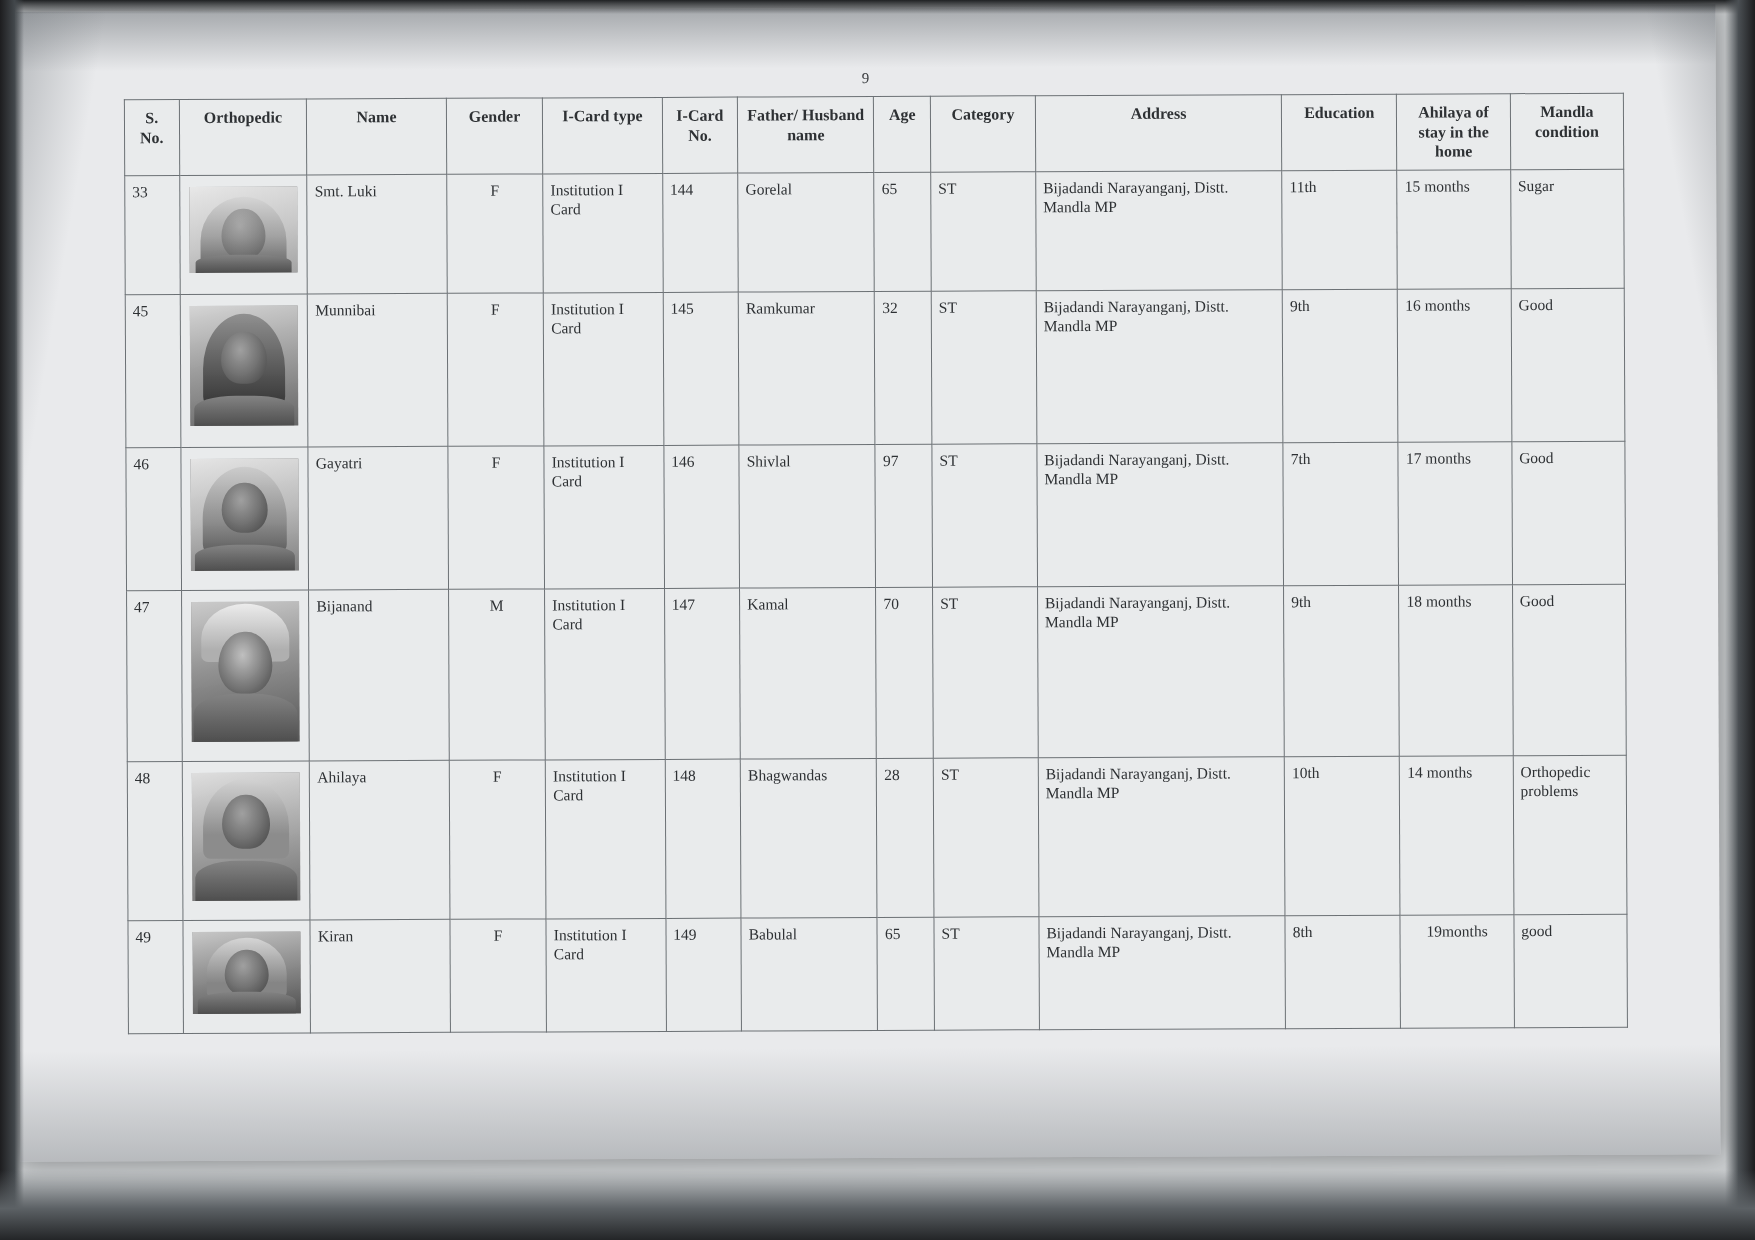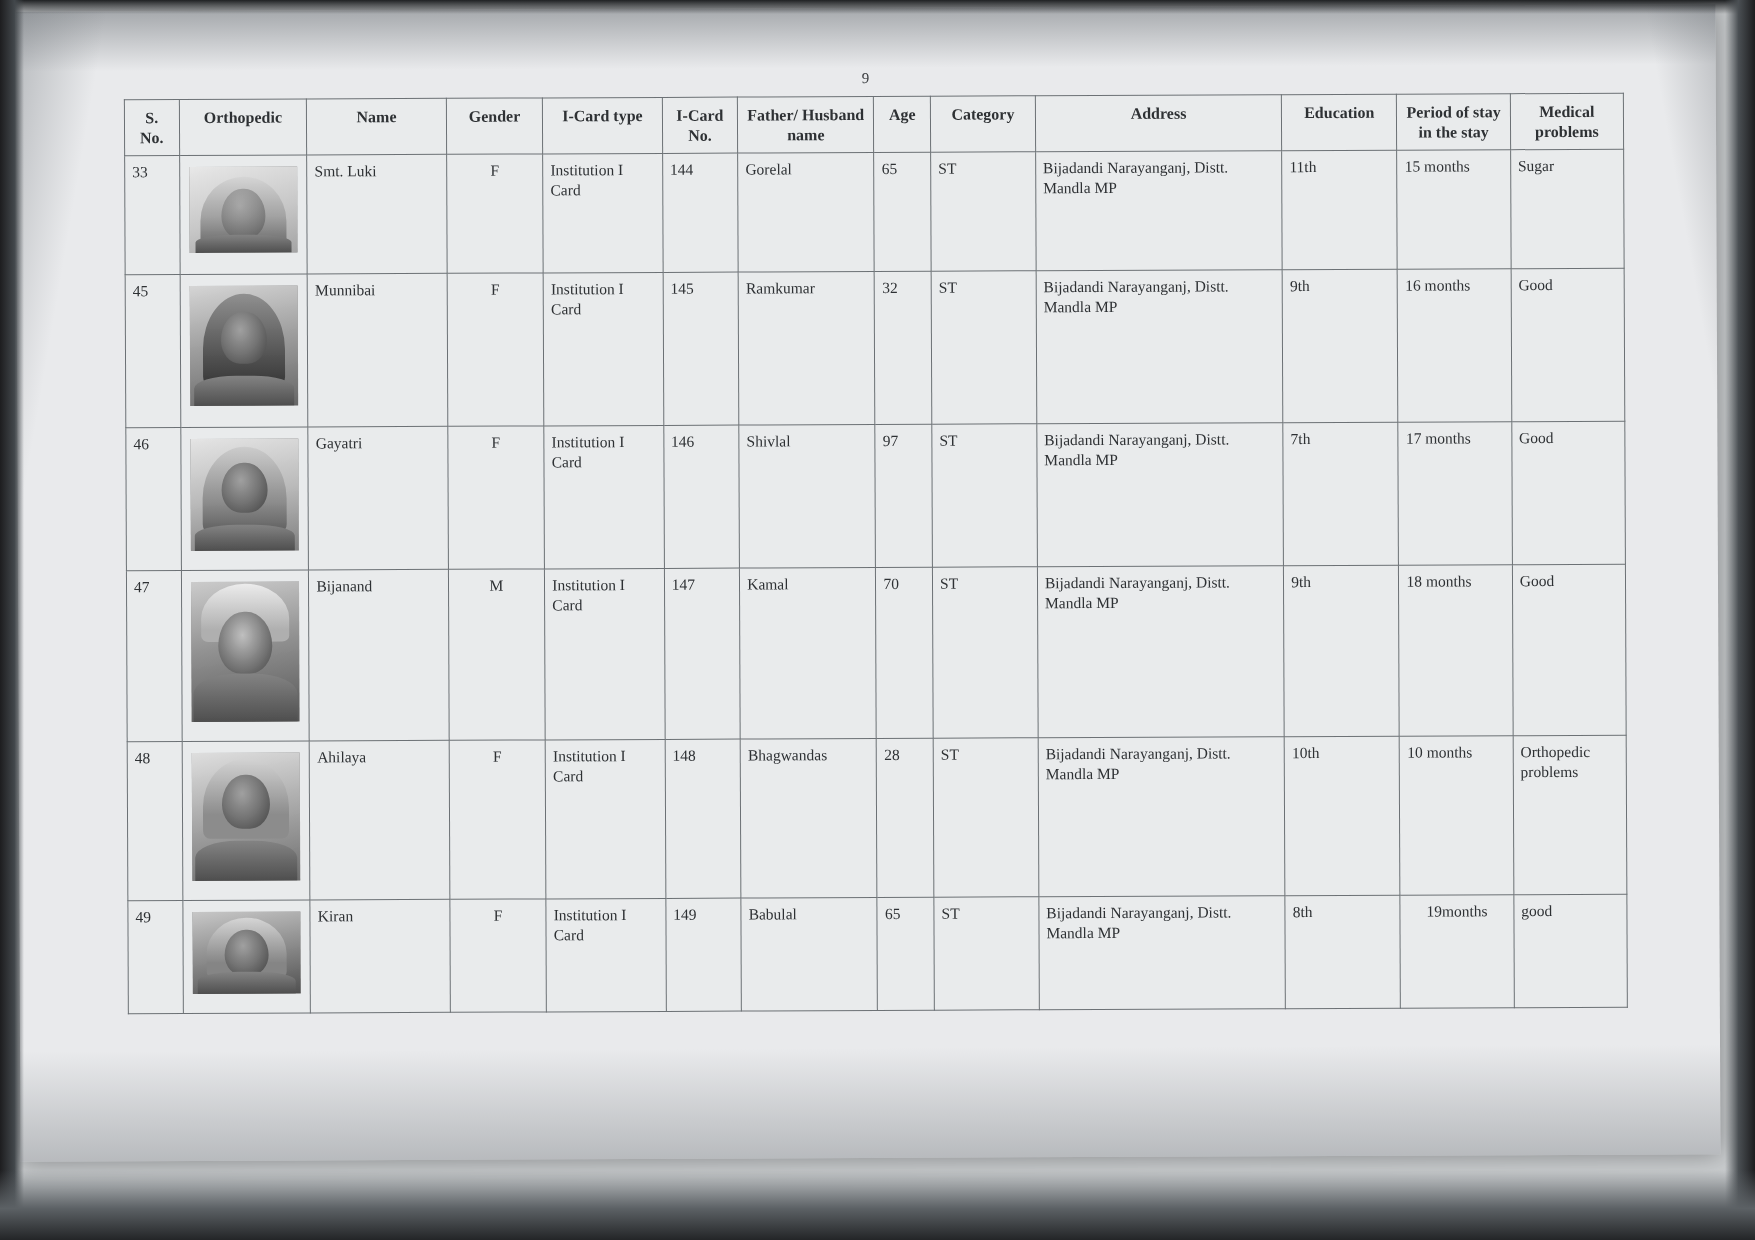--- a/index.html
+++ b/index.html
@@ -235,22 +235,22 @@
           <th>Orthopedic</th>
           <th>Name</th>
           <th>Gender</th>
           <th>I-Card type</th>
           <th>I-Card No.</th>
           <th>Father/ Husband name</th>
           <th>Age</th>
           <th>Category</th>
           <th>Address</th>
           <th>Education</th>
-          <th>Period of stay in the stay</th>
-          <th>Medical problems</th>
+          <th>Ahilaya of stay in the home</th>
+          <th>Mandla condition</th>
         </tr>
       </thead>
       <tbody>
 
         <tr class="r-44">
           <td>33</td>
           <td class="photo-cell">
             <div class="photo photo-44">
               <div class="bg"></div>
                 <div class="shawl"></div>
@@ -352,21 +352,21 @@
           </td>
           <td>Ahilaya</td>
           <td class="center">F</td>
           <td>Institution I Card</td>
           <td>148</td>
           <td>Bhagwandas</td>
           <td>28</td>
           <td>ST</td>
           <td>Bijadandi Narayanganj, Distt. Mandla MP</td>
           <td>10th</td>
-          <td>10 months</td>
+          <td>14 months</td>
           <td>Orthopedic problems</td>
         </tr>
 
         <tr class="r-49">
           <td>49</td>
           <td class="photo-cell">
             <div class="photo photo-49">
               <div class="bg"></div>
                 <div class="shawl"></div>
                 <div class="head"></div>

